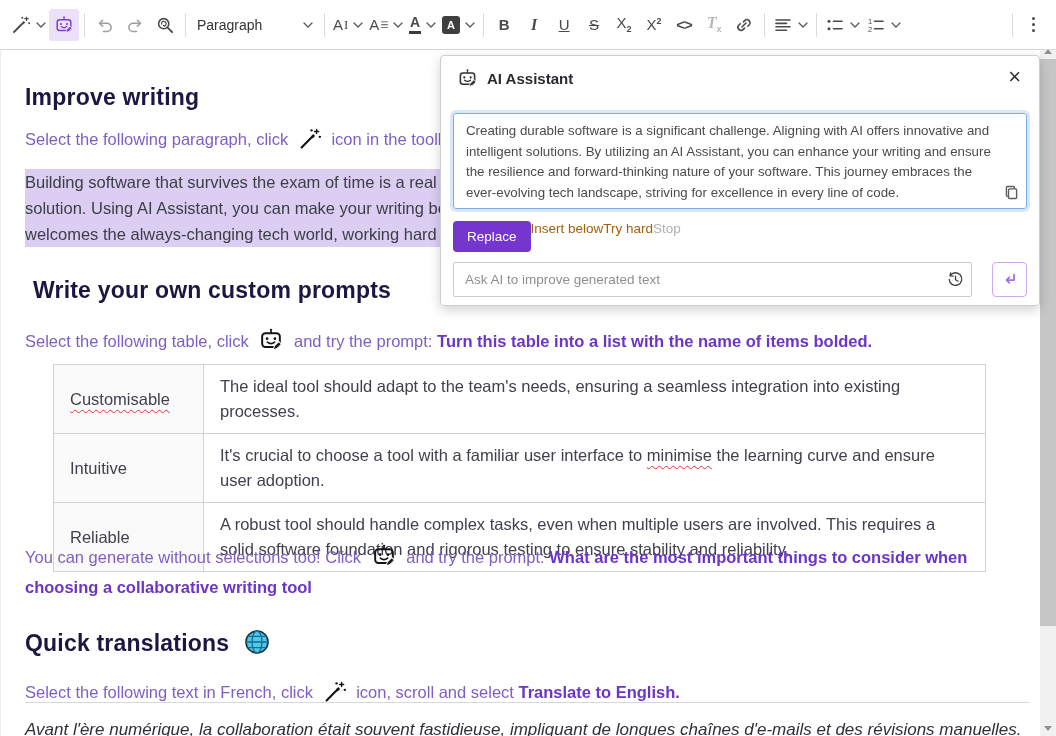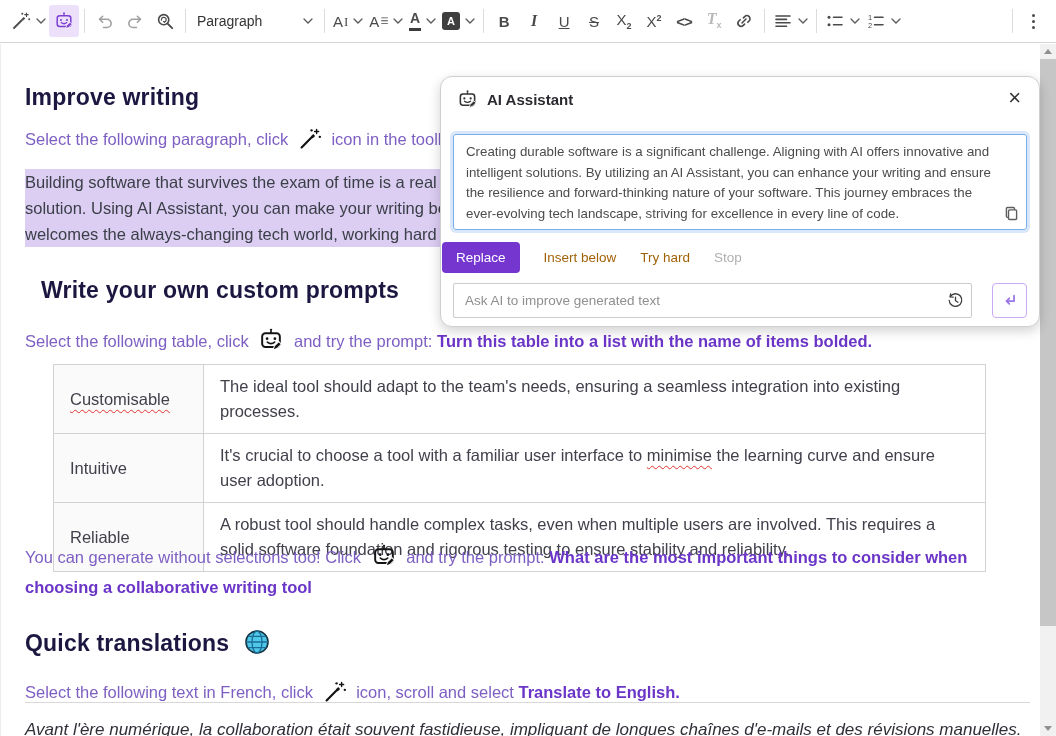--- a/index.html
+++ b/index.html
@@ -1,21 +1,21 @@
 <!DOCTYPE html>
 <html><head>
 <meta charset="utf-8">
 <style>
   * { box-sizing: border-box; margin: 0; padding: 0; }
   html,body { width:1056px; height:736px; overflow:hidden; background:#fff;
     font-family:"Liberation Sans", sans-serif; }
   .stage { position:relative; width:1056px; height:736px; background:#fff; overflow:hidden; }
 
   
-  .toolbar { position:absolute; top:0; left:0; width:1056px; height:43px;
+  .toolbar { position:absolute; top:0; left:0; width:1056px; height:50px;
     background:#fff; border-bottom:1px solid #d6d6d6; display:flex; align-items:center;
     padding:0 8px; z-index:10; }
   .tb { height:32px; min-width:30px; display:flex; align-items:center; justify-content:center;
     background:transparent; border:none; color:#4a4a4a; cursor:pointer; padding:0 3px; border-radius:3px; }
   .tb .ic { width:20px; height:20px; }
   .tb.active { background:#ece0fa; color:#7c3fd1; }
   .tb.muted { color:#9f9f9f; }
   .tb.disabled { color:#b8b8b8; }
   .sep { width:1px; height:24px; background:#dcdcdc; margin:0 5px; flex:0 0 1px; }
   .chev { width:10px; height:6px; margin-left:5px; color:#5a5a5a; flex:0 0 10px; }
@@ -53,31 +53,31 @@
     text-decoration-thickness:1px; text-underline-offset:4px; text-decoration-skip-ink:none;text-align:center; }
   .note { font-size:16.5px; color:#7d5fc3; line-height:30px; width:950px; }
   .note b { color:#6b35c8; font-weight:700; }
   .note .ico { display:inline-block; vertical-align:-6px; margin:0 5px; color:#141414; }
   .french { font-size:17px; font-style:italic; color:#2f2f38; white-space:nowrap; }
   .divider { border-top:1px solid #d8d8d8; height:0; }
   .h-globe { display:inline-block; vertical-align:-4px; margin-left:8px; }
 
   
   .dialog { position:absolute; left:440px; top:55px; width:600px; height:251px; background:#fff;
-    border:1px solid #cfcfcf; border-radius:12px; box-shadow:0 4px 12px rgba(0,0,0,.18); z-index:50;margin-top:21px; }
+    border:1px solid #cfcfcf; border-radius:4px; box-shadow:0 4px 12px rgba(0,0,0,.18); z-index:50; }
   .dlg-head { position:absolute; top:0; left:0; right:0; height:44px; display:flex; align-items:center; padding:0 16px; }
   .dlg-title { font-size:15px; font-weight:700; color:#2a2a30; margin-left:9px; }
   .dlg-close { position:absolute; right:12px; top:6px; background:none; border:none; font-size:22px;
     color:#333; cursor:pointer; line-height:1; padding:4px 6px; }
   .resp { position:absolute; left:12px; right:12px; top:57px; height:96px; border:1px solid #79aee9;
     border-radius:3px; box-shadow:0 0 0 3px #d9e7fa; padding:7px 34px 7px 12px;
     font-size:13.3px; line-height:20.5px; color:#4b4b4b; }
   .copy-btn { position:absolute; right:5px; bottom:4px; background:none; border:none; color:#5d5d5d;
     cursor:pointer; width:20px; height:20px; }
-  .actions { position:absolute; left:1px; top:165px; display:flex; align-items:center; gap:24px; }
+  .actions { position:absolute; left:12px; top:165px; display:flex; align-items:flex-start; }
   .btn-primary { background:#7436cf; color:#fff; border:none; border-radius:4px; font-size:13.5px;
     padding:8px 14px; cursor:pointer; font-family:"Liberation Sans",sans-serif; }
   .btn-text { background:none; border:none; color:#a16207; font-size:13.5px; cursor:pointer;
     font-family:"Liberation Sans",sans-serif; }
   .btn-text.disabled { color:#b0b0b0; }
   .promptrow { position:absolute; left:12px; right:12px; top:206px; height:35px; display:flex; gap:20px; }
   .prompt-wrap { position:relative; flex:1; }
   .prompt-input { width:100%; height:35px; border:1px solid #cbcbcb; border-radius:2px;
     padding:0 34px 0 11px; font-size:13.5px; color:#333; font-family:"Liberation Sans",sans-serif; outline:none; }
   .prompt-input::placeholder { color:#8f8f8f; }
@@ -319,21 +319,21 @@
         </svg>
       <span>icon in the toolbar and select Improve writing.</span>
     </p>
 
     <div class="abs" style="left:24px; top:125px;">
       <span class="selline">Building software that survives the exam of time is a real challenge. Pairing up with AI offers a fresh</span>
       <span class="selline">solution. Using AI Assistant, you can make your writing better and build software that stays strong and</span>
       <span class="selline">welcomes the always-changing tech world, working hard for greatness in every line of code.</span>
     </div>
 
-    <h2 class="doc abs" style="left:40px; top:233px;">Write your own custom prompts</h2>
+    <h2 class="doc abs" style="left:32px; top:233px;">Write your own custom prompts</h2>
 
     <p class="instr abs" style="left:24px; top:283px;">
       <span>Select the following table, click</span>
       <svg class="ico" width="26" height="26" viewBox="0 0 20 20">
           <use href="#i-robot"></use>
         </svg>
       <span>and try the prompt:</span>
       <b>Turn this table into a list with the name of items bolded.</b>
     </p>
 

